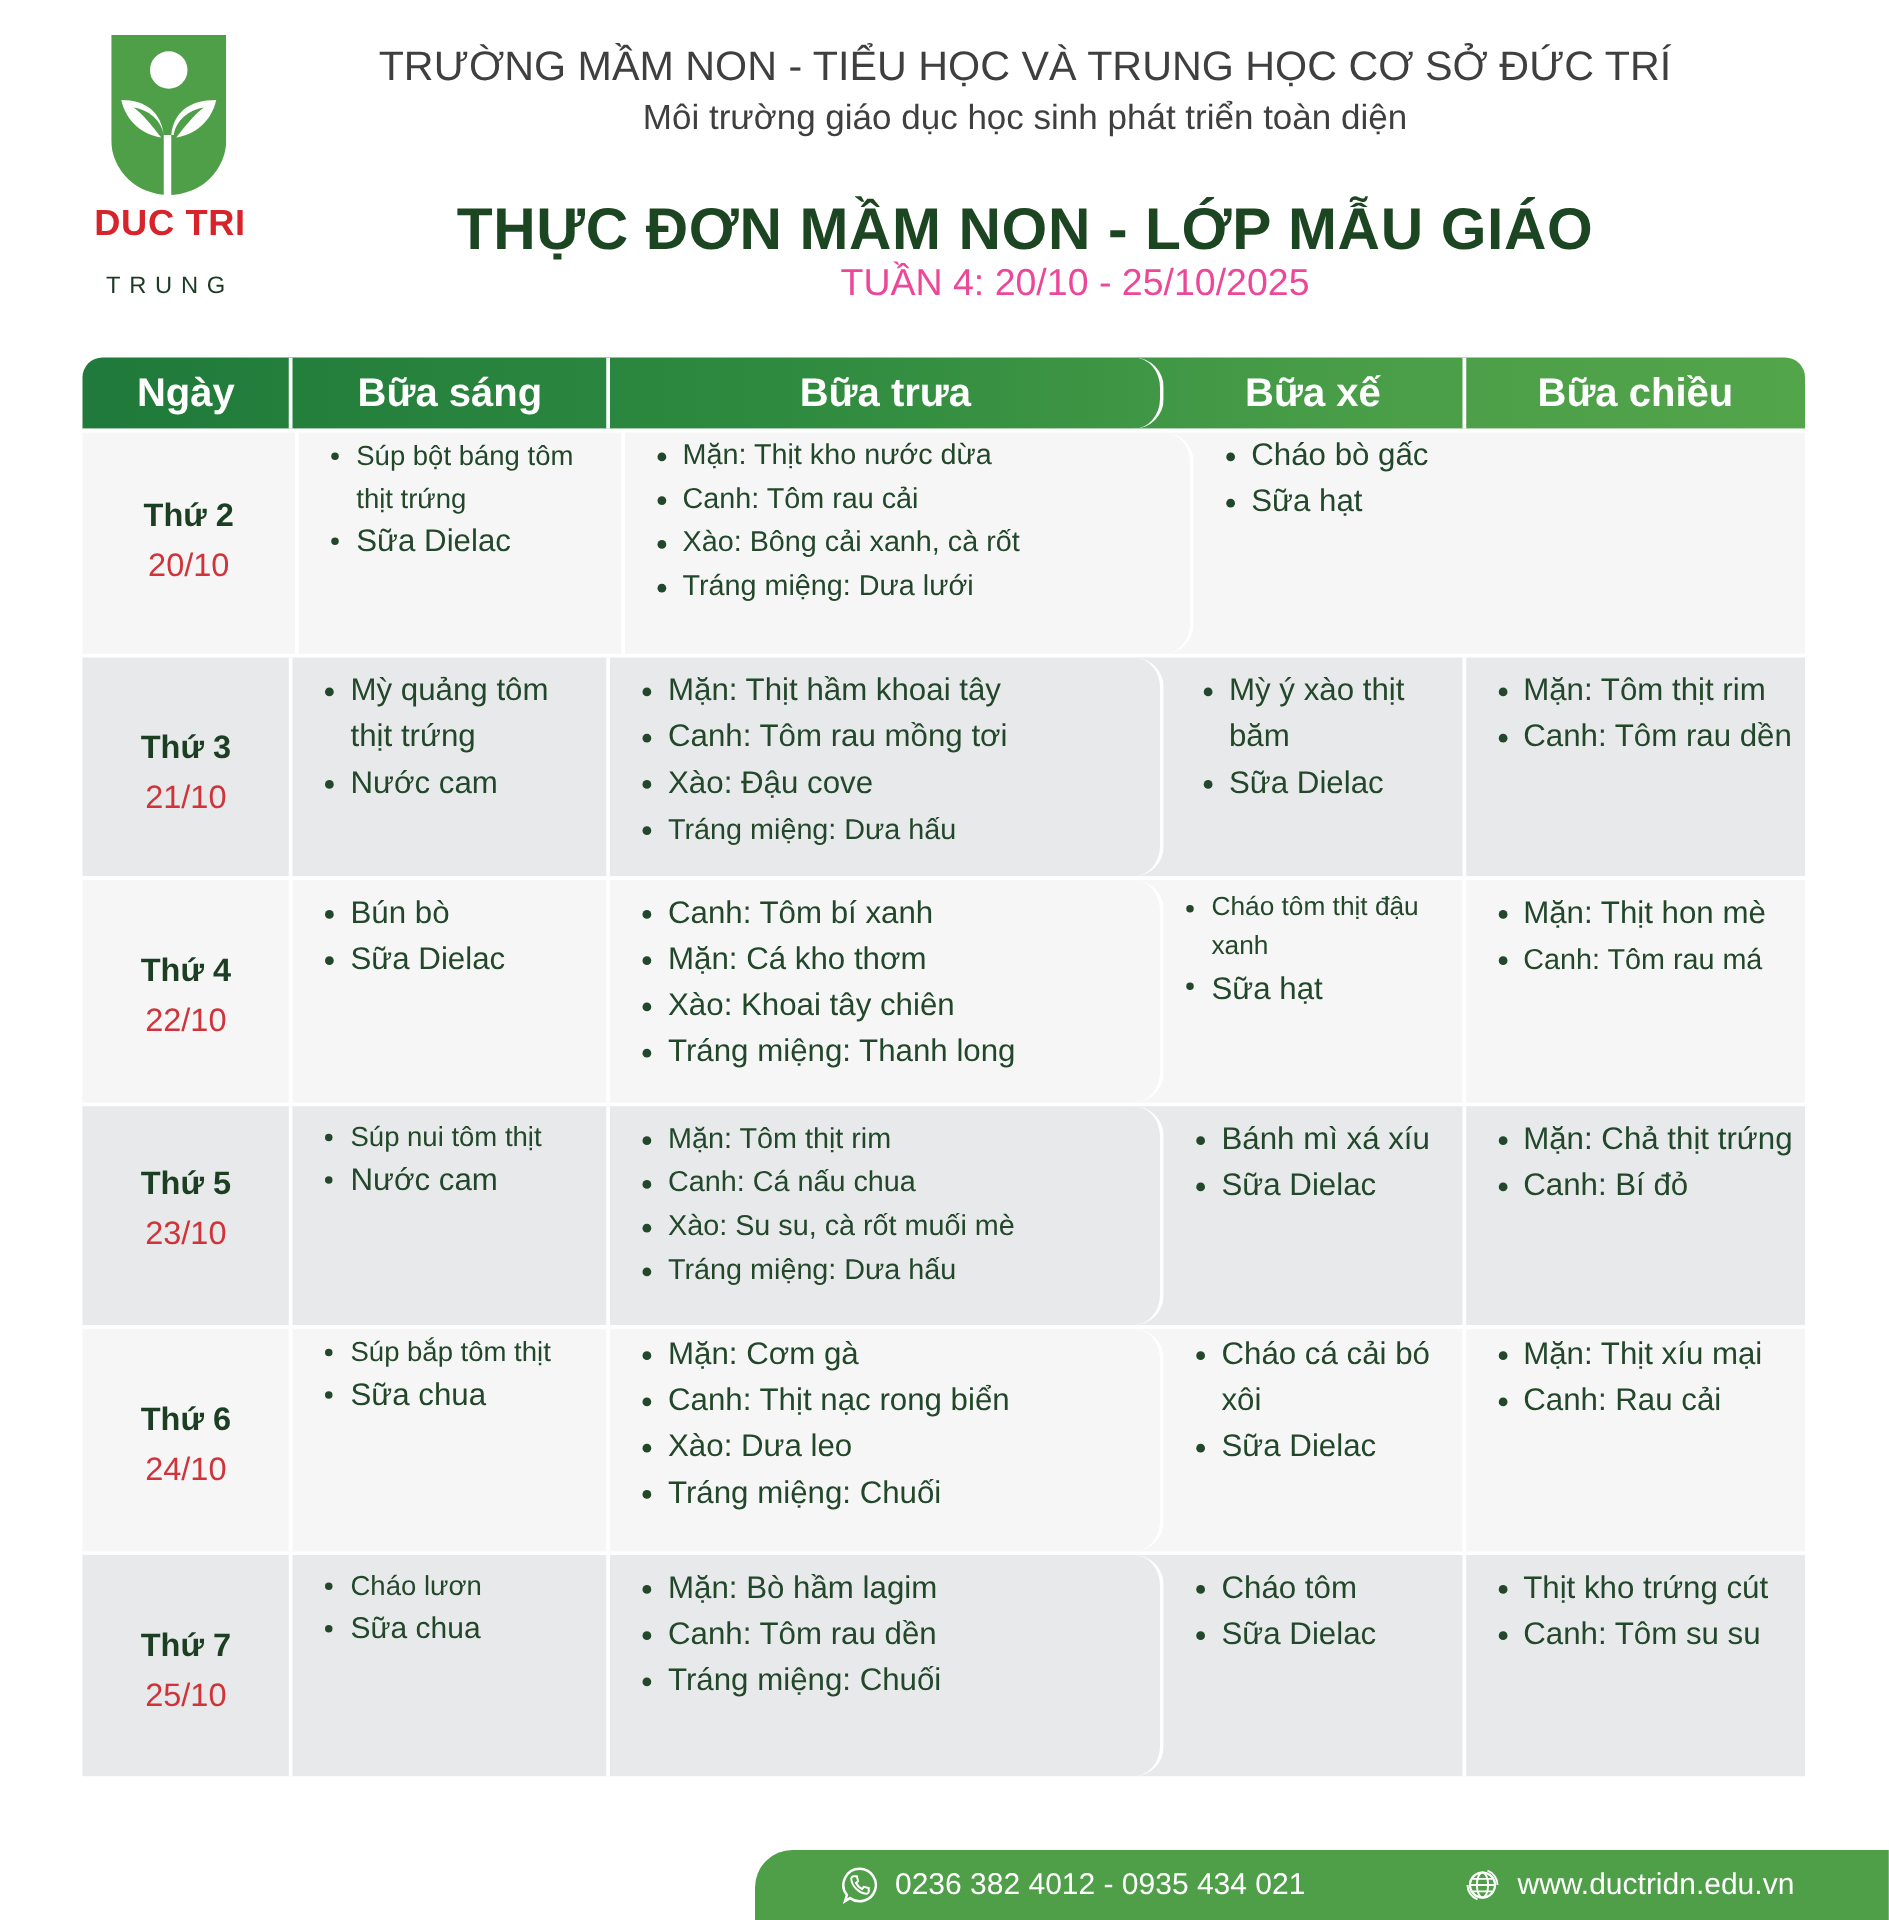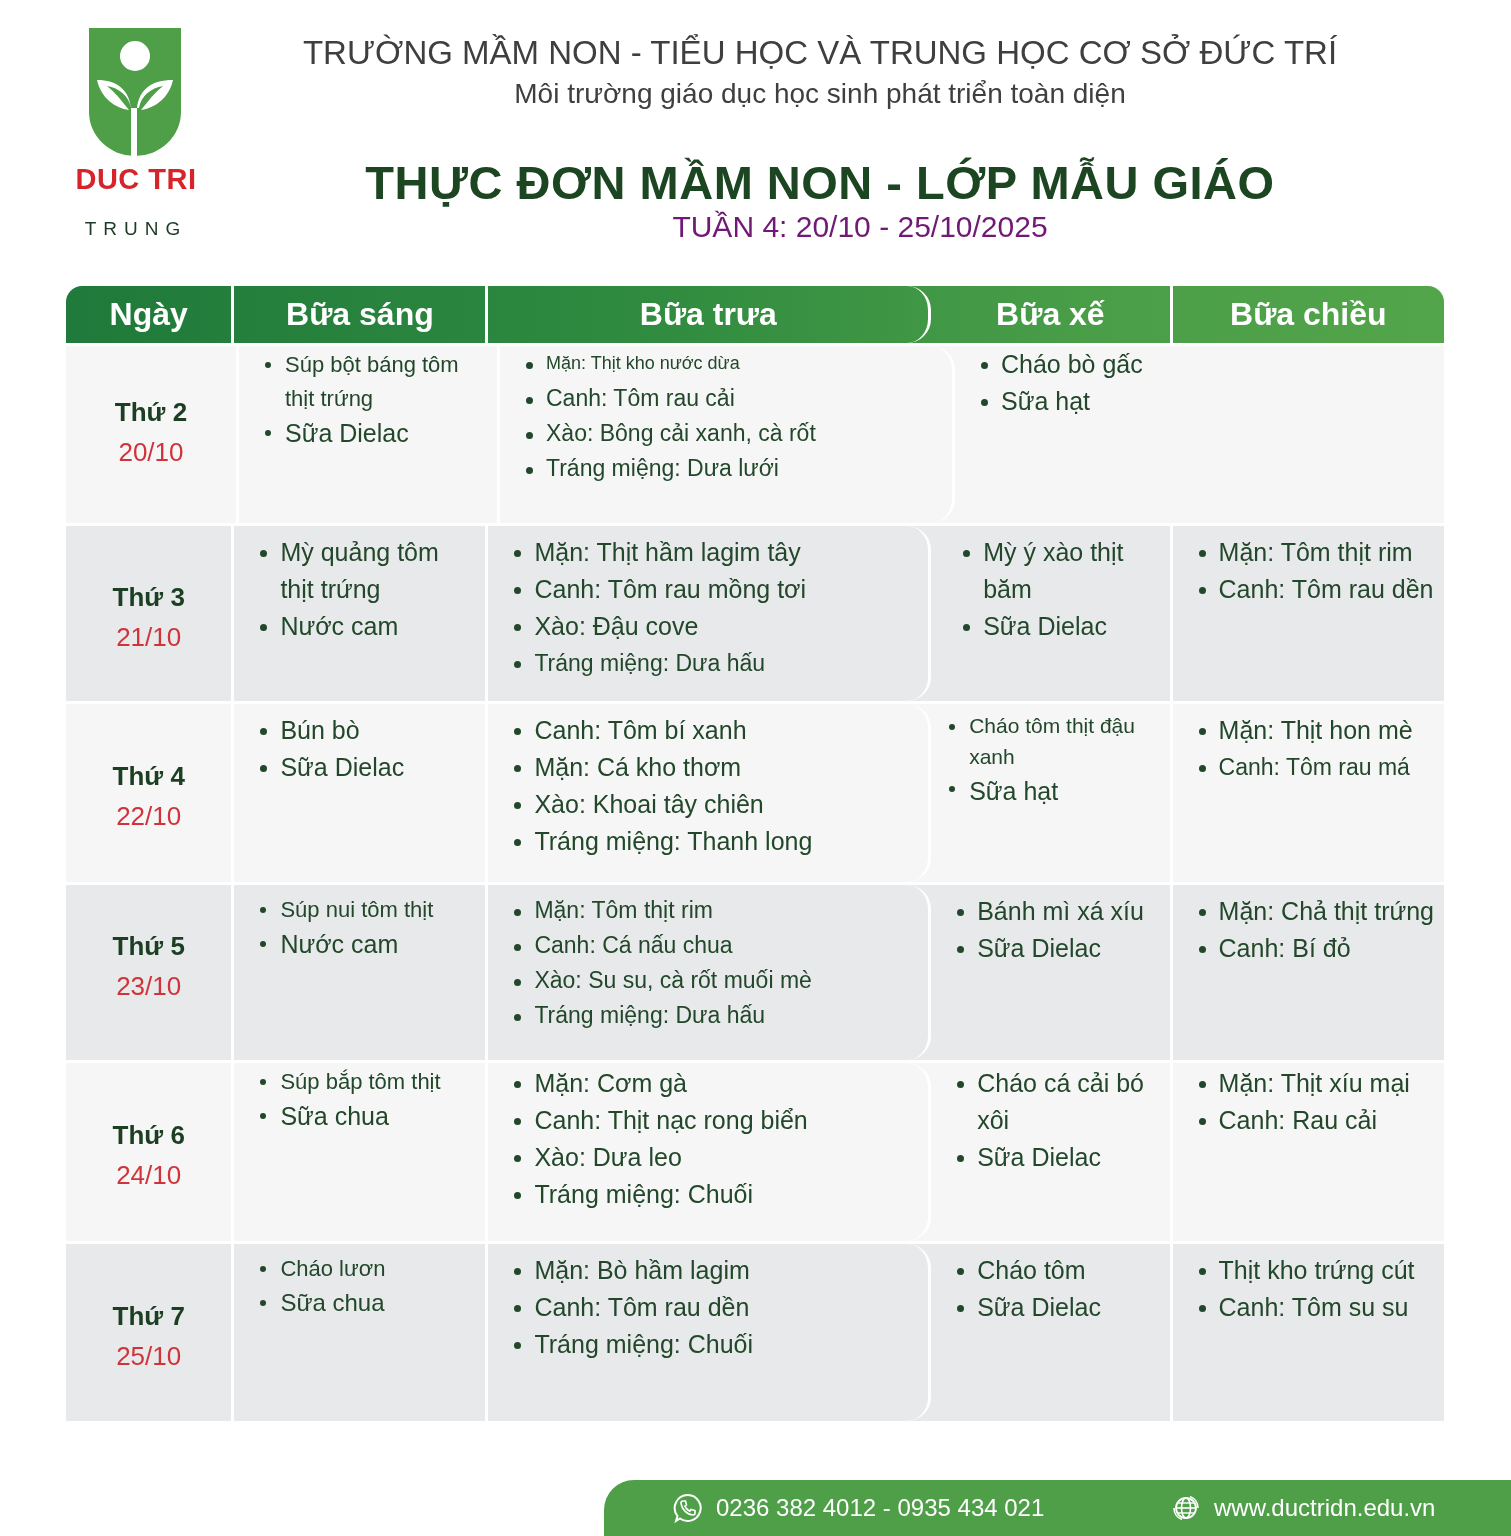--- a/index.html
+++ b/index.html
@@ -9,21 +9,21 @@
   
   .logo { position: absolute; left: 64px; top: 26px; width: 140px; }
   .logo-shield { position: absolute; left: 25px; top: 2px; width: 90px; width: 92px; height: 128px; }
   .logo-name { position: absolute; left: 2px; top: 138px; width: 140px; font-weight: 700; font-size: 29px; color: #d7242b; letter-spacing: 0.5px; text-align: center; line-height: 30px; }
   .logo-sub { position: absolute; left: 2px; top: 192px; width: 140px; font-size: 19px; color: #1d3a26; letter-spacing: 7px; text-align: center; line-height: 22px; }
 
   
   .school-name { position: absolute; left: 300px; top: 34px; width: 1040px; text-align: center; font-size: 33px; color: #3f3f3f; letter-spacing: 0px; font-family: "Liberation Sans", sans-serif; }
   .slogan { position: absolute; left: 300px; top: 78px; width: 1040px; text-align: center; font-size: 28px; color: #3f3f3f; }
   .menu-title { position: absolute; left: 300px; top: 155px; width: 1040px; text-align: center; font-size: 47px; font-weight: 700; color: #1c4521; letter-spacing: 0.5px; }
-  .week { position: absolute; left: 540px; top: 210px; width: 640px; text-align: center; font-size: 30px; color: #701a75; }
+  .week { position: absolute; left: 540px; top: 210px; width: 640px; text-align: center; font-size: 30px; color: #ec4899; }
 
   
   .menu-table { position: absolute; left: 66px; top: 286px; width: 1378px; }
   .thead { display: flex; height: 57px; border-radius: 16px 16px 0 0; overflow: hidden;
            background: linear-gradient(90deg, #1f7a3b 0%, #2e8a3f 40%, #4a9e48 75%, #53a54a 100%); }
   .th { color: #ffffff; font-weight: 700; font-size: 32px; display: flex; align-items: center; justify-content: center; border-right: 3px solid #ffffff; }
   .th:last-child { border-right: none; }
   .row { display: flex; height: 180px; border-top: 3px solid #ffffff; }
   .row.light { background: #f5f6f5; }
   .row.dark { background: #e7e9ea; }
@@ -88,21 +88,21 @@
       </div>
     </div>
     <div class="cell c-b">
       <ul class="items small" style="padding-top:2px">
         <li>Súp bột báng tôm thịt trứng</li>
         <li style="font-size:25px">Sữa Dielac</li>
       </ul>
     </div>
     <div class="cell c-l">
       <ul class="items" style="padding-top:0;">
-        <li style="font-size:18px;line-height:35px">Mặn: Thịt kho nước dừa</li>
+        <li style="font-size:23px;line-height:35px">Mặn: Thịt kho nước dừa</li>
         <li style="font-size:23px;line-height:35px">Canh: Tôm rau cải</li>
         <li style="font-size:23px;line-height:35px">Xào: Bông cải xanh, cà rốt</li>
         <li style="font-size:23px;line-height:35px">Tráng miệng: Dưa lưới</li>
       </ul>
     </div>
     <div class="cell c-s">
       <ul class="items" style="padding-top:0">
         <li>Cháo bò gấc</li>
         <li>Sữa hạt</li>
       </ul>
@@ -117,21 +117,21 @@
       </div>
     </div>
     <div class="cell c-b">
       <ul class="items">
         <li>Mỳ quảng tôm thịt trứng</li>
         <li>Nước cam</li>
       </ul>
     </div>
     <div class="cell c-l">
       <ul class="items">
-        <li>Mặn: Thịt hầm lagim tây</li>
+        <li>Mặn: Thịt hầm khoai tây</li>
         <li>Canh: Tôm rau mồng tơi</li>
         <li>Xào: Đậu cove</li>
         <li style="font-size:23px">Tráng miệng: Dưa hấu</li>
       </ul>
     </div>
     <div class="cell c-s">
       <ul class="items" style="padding-left:28px">
         <li>Mỳ ý xào thịt băm</li>
         <li>Sữa Dielac</li>
       </ul>

